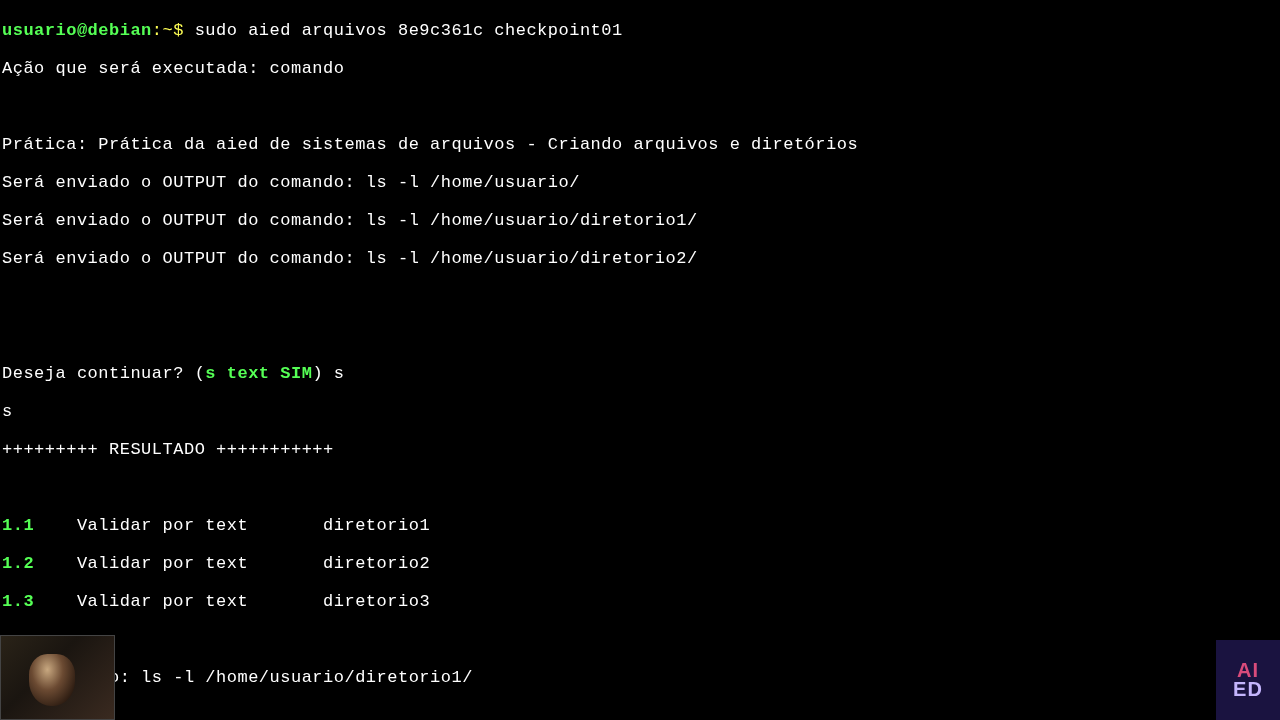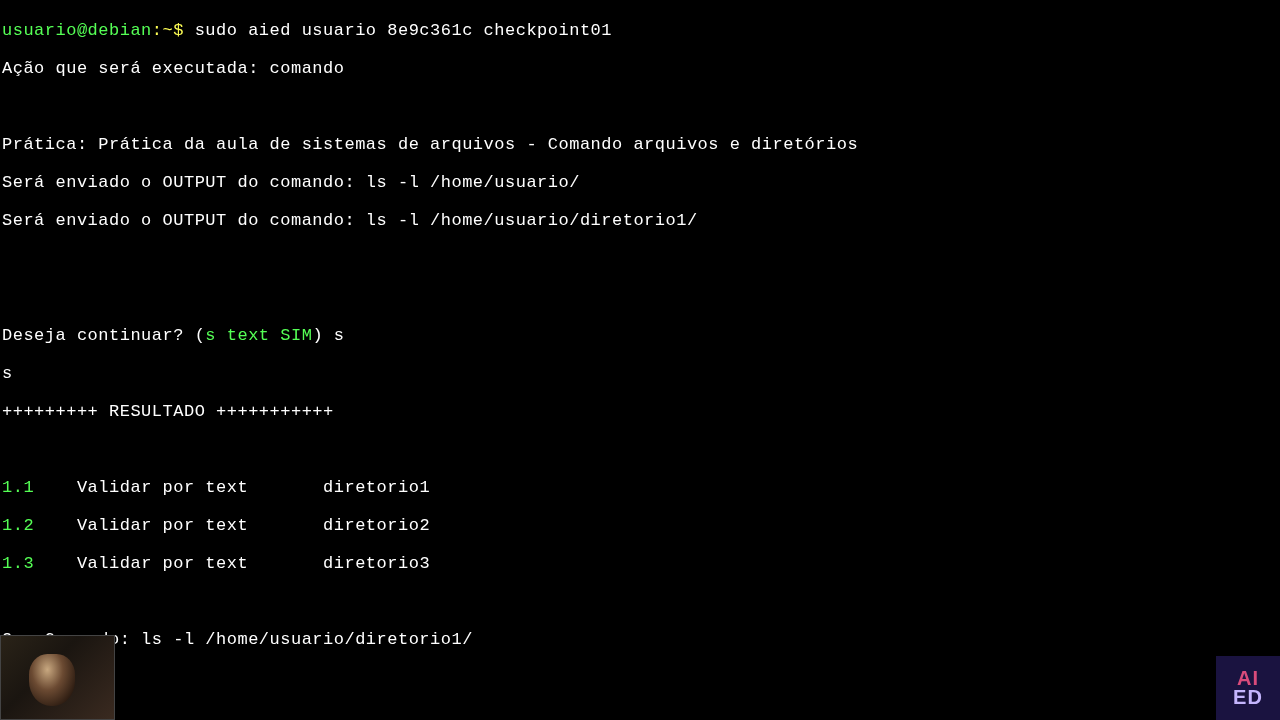--- a/index.html
+++ b/index.html
@@ -12,21 +12,21 @@
     width: 1280px;
     height: 720px;
     overflow: hidden;
     position: relative;
     letter-spacing: 0.5px;
   }
   .terminal {
     padding: 2px 0 0 2px;
     white-space: pre;
   }
-  .green { color: #55ff55; }
+  .green { color: #55ff55; font-weight: bold; }
   .yellow { color: #ffff55; }
   .white { color: #ffffff; }
   .webcam {
     position: absolute;
     left: 0;
     bottom: 0;
     width: 115px;
     height: 85px;
     background: linear-gradient(135deg, #2a2318 0%, #1a1510 40%, #3a2a20 100%);
     border: 1px solid #444;
@@ -39,46 +39,47 @@
     width: 46px;
     height: 52px;
     background: radial-gradient(ellipse at 40% 30%, #c8a880 0%, #6b4a32 40%, #2a1a10 80%);
     border-radius: 40% 40% 48% 48%;
   }
   .logo {
     position: absolute;
     right: 0;
     bottom: 0;
     width: 64px;
-    height: 64px;
+    height: 80px;
     background: #1a1340;
     display: flex;
     flex-direction: column;
     align-items: center;
     justify-content: center;
     font-family: Arial, sans-serif;
     font-weight: bold;
     font-size: 20px;
     line-height: 0.95;
     letter-spacing: 1px;
   }
   .logo .ai { color: #d94b7b; }
   .logo .ed { color: #c4b5fd; }
   .line { display: block; }
 </style>
 </head>
 <body>
 
 <div class="terminal">
-<span class="line"><span class="green">usuario@debian</span><span class="yellow">:~$</span><span class="white"> sudo aied usuario 8e9c361c checkpoint01</span></span>
+<span class="line"><span class="green">usuario@debian</span><span class="yellow">:~$</span><span class="white"> sudo aied arquivos 8e9c361c checkpoint01</span></span>
 <span class="line white">Ação que será executada: comando</span>
 <span class="line"> </span>
-<span class="line white">Prática: Prática da aula de sistemas de arquivos - Comando arquivos e diretórios</span>
+<span class="line white">Prática: Prática da aied de sistemas de arquivos - Criando arquivos e diretórios</span>
 <span class="line white">Será enviado o OUTPUT do comando: ls -l /home/usuario/</span>
 <span class="line white">Será enviado o OUTPUT do comando: ls -l /home/usuario/diretorio1/</span>
+<span class="line white">Será enviado o OUTPUT do comando: ls -l /home/usuario/diretorio2/</span>
 <span class="line"> </span>
 <span class="line"> </span>
 <span class="line"><span class="white">Deseja continuar? (</span><span class="green">s text SIM</span><span class="white">) s</span></span>
 <span class="line white">s</span>
 <span class="line white">+++++++++ RESULTADO +++++++++++</span>
 <span class="line"> </span>
 <span class="line"><span class="green">1.1</span><span class="white">    Validar por text       </span><span class="white">diretorio1</span></span>
 <span class="line"><span class="green">1.2</span><span class="white">    Validar por text       </span><span class="white">diretorio2</span></span>
 <span class="line"><span class="green">1.3</span><span class="white">    Validar por text       </span><span class="white">diretorio3</span></span>
 <span class="line"> </span>

